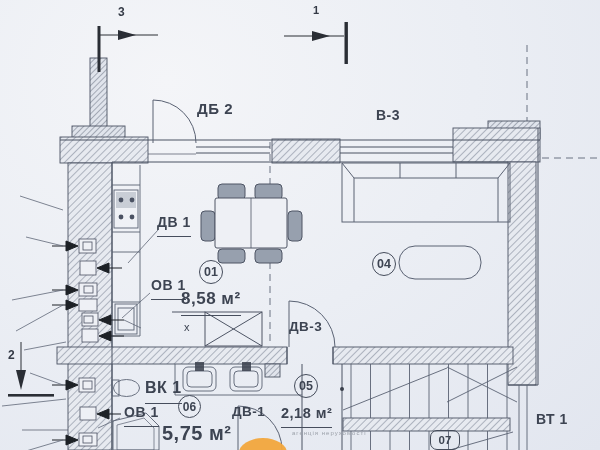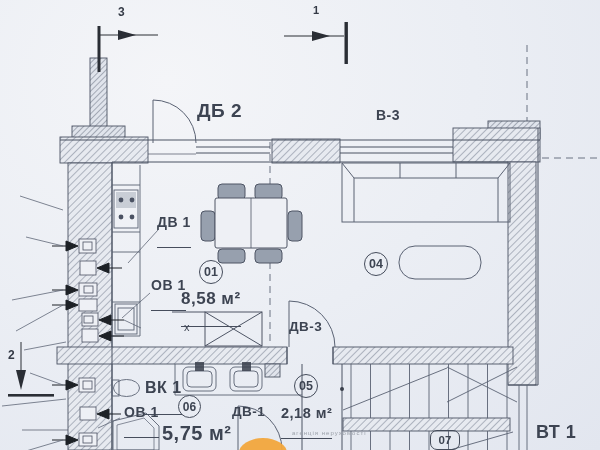--- a/index.html
+++ b/index.html
@@ -7,21 +7,21 @@
     position:relative;width:600px;height:450px;overflow:hidden;
     background:radial-gradient(ellipse at 28% 18%, #f4f5f8 0%, #ebeef4 50%, #e2e6ef 100%);
     font-family:"Liberation Sans", sans-serif;
     color:#3d4452;
   }
   #plan-svg{position:absolute;left:0;top:0;}
   .lbl{
     position:absolute;white-space:nowrap;
     font-weight:600;color:#3d4452;letter-spacing:.5px;
   }
-  .u{border-bottom:1.3px solid #464d5c;padding-bottom:17px;}
+  .u{border-bottom:1.3px solid #464d5c;padding-bottom:6px;}
   .axis{font-weight:600;color:#343a46;}
   .roomnum{
     position:absolute;border:1.5px solid #454c5b;border-radius:50%;
     display:flex;align-items:center;justify-content:center;
     font-weight:600;color:#3d4452;background:transparent;
   }
   .roombox{
     position:absolute;border:1.4px solid #454c5b;border-radius:7px;
     display:flex;align-items:center;justify-content:center;
     font-weight:600;color:#3d4452;text-align:center;
@@ -223,35 +223,35 @@
       <rect x="8" y="394" width="46" height="2.6" stroke="none"></rect>
     </g>
 
     <ellipse cx="263" cy="453" rx="24" ry="15" fill="#f2a63c" opacity=".95"></ellipse>
   </svg>
 
   <span class="lbl axis" style="left:118px;top:5px;font-size:12px">3</span>
   <span class="lbl axis" style="left:313px;top:4px;font-size:11px">1</span>
   <span class="lbl axis" style="left:8px;top:348px;font-size:12px">2</span>
 
-  <span class="lbl" style="left:197px;top:100px;font-size:19px">ДБ 2</span>
+  <span class="lbl" style="left:197px;top:100px;font-size:15px">ДБ 2</span>
   <span class="lbl" style="left:376px;top:107px;font-size:14px">В-3</span>
   <span class="lbl u" style="left:157px;top:214px;font-size:14px">ДВ 1</span>
   <span class="lbl u" style="left:151px;top:277px;font-size:14px">ОВ 1</span>
   <span class="lbl u" style="left:145px;top:379px;font-size:16px">ВК 1</span>
   <span class="lbl u" style="left:124px;top:404px;font-size:14px">ОВ 1</span>
   <span class="lbl" style="left:232px;top:404px;font-size:13.5px">ДВ-1</span>
   <span class="lbl" style="left:289px;top:319px;font-size:13.5px">ДВ-3</span>
-  <span class="lbl" style="left:536px;top:422px;font-size:18px">ВТ 1</span>
+  <span class="lbl" style="left:536px;top:411px;font-size:14px">ВТ 1</span>
   <span class="lbl" style="left:184px;top:321px;font-size:11px;font-weight:400">х</span>
 
   <div class="roomnum" style="left:199px;top:260px;width:22px;height:22px;font-size:12.5px">
       <span>01</span>
     </div>
-  <div class="roomnum" style="left:364px;top:252px;width:22px;height:22px;font-size:12.5px">
+  <div class="roomnum" style="left:372px;top:252px;width:22px;height:22px;font-size:12.5px">
       <span>04</span>
     </div>
   <div class="roomnum" style="left:294px;top:374px;width:22px;height:22px;font-size:12.5px">
       <span>05</span>
     </div>
   <div class="roomnum" style="left:178px;top:395px;width:21px;height:21px;font-size:12px">
       <span>06</span>
     </div>
   <div class="roombox" style="left:430px;top:430px;width:28px;height:18px;font-size:11.5px">
       <span>07</span>

